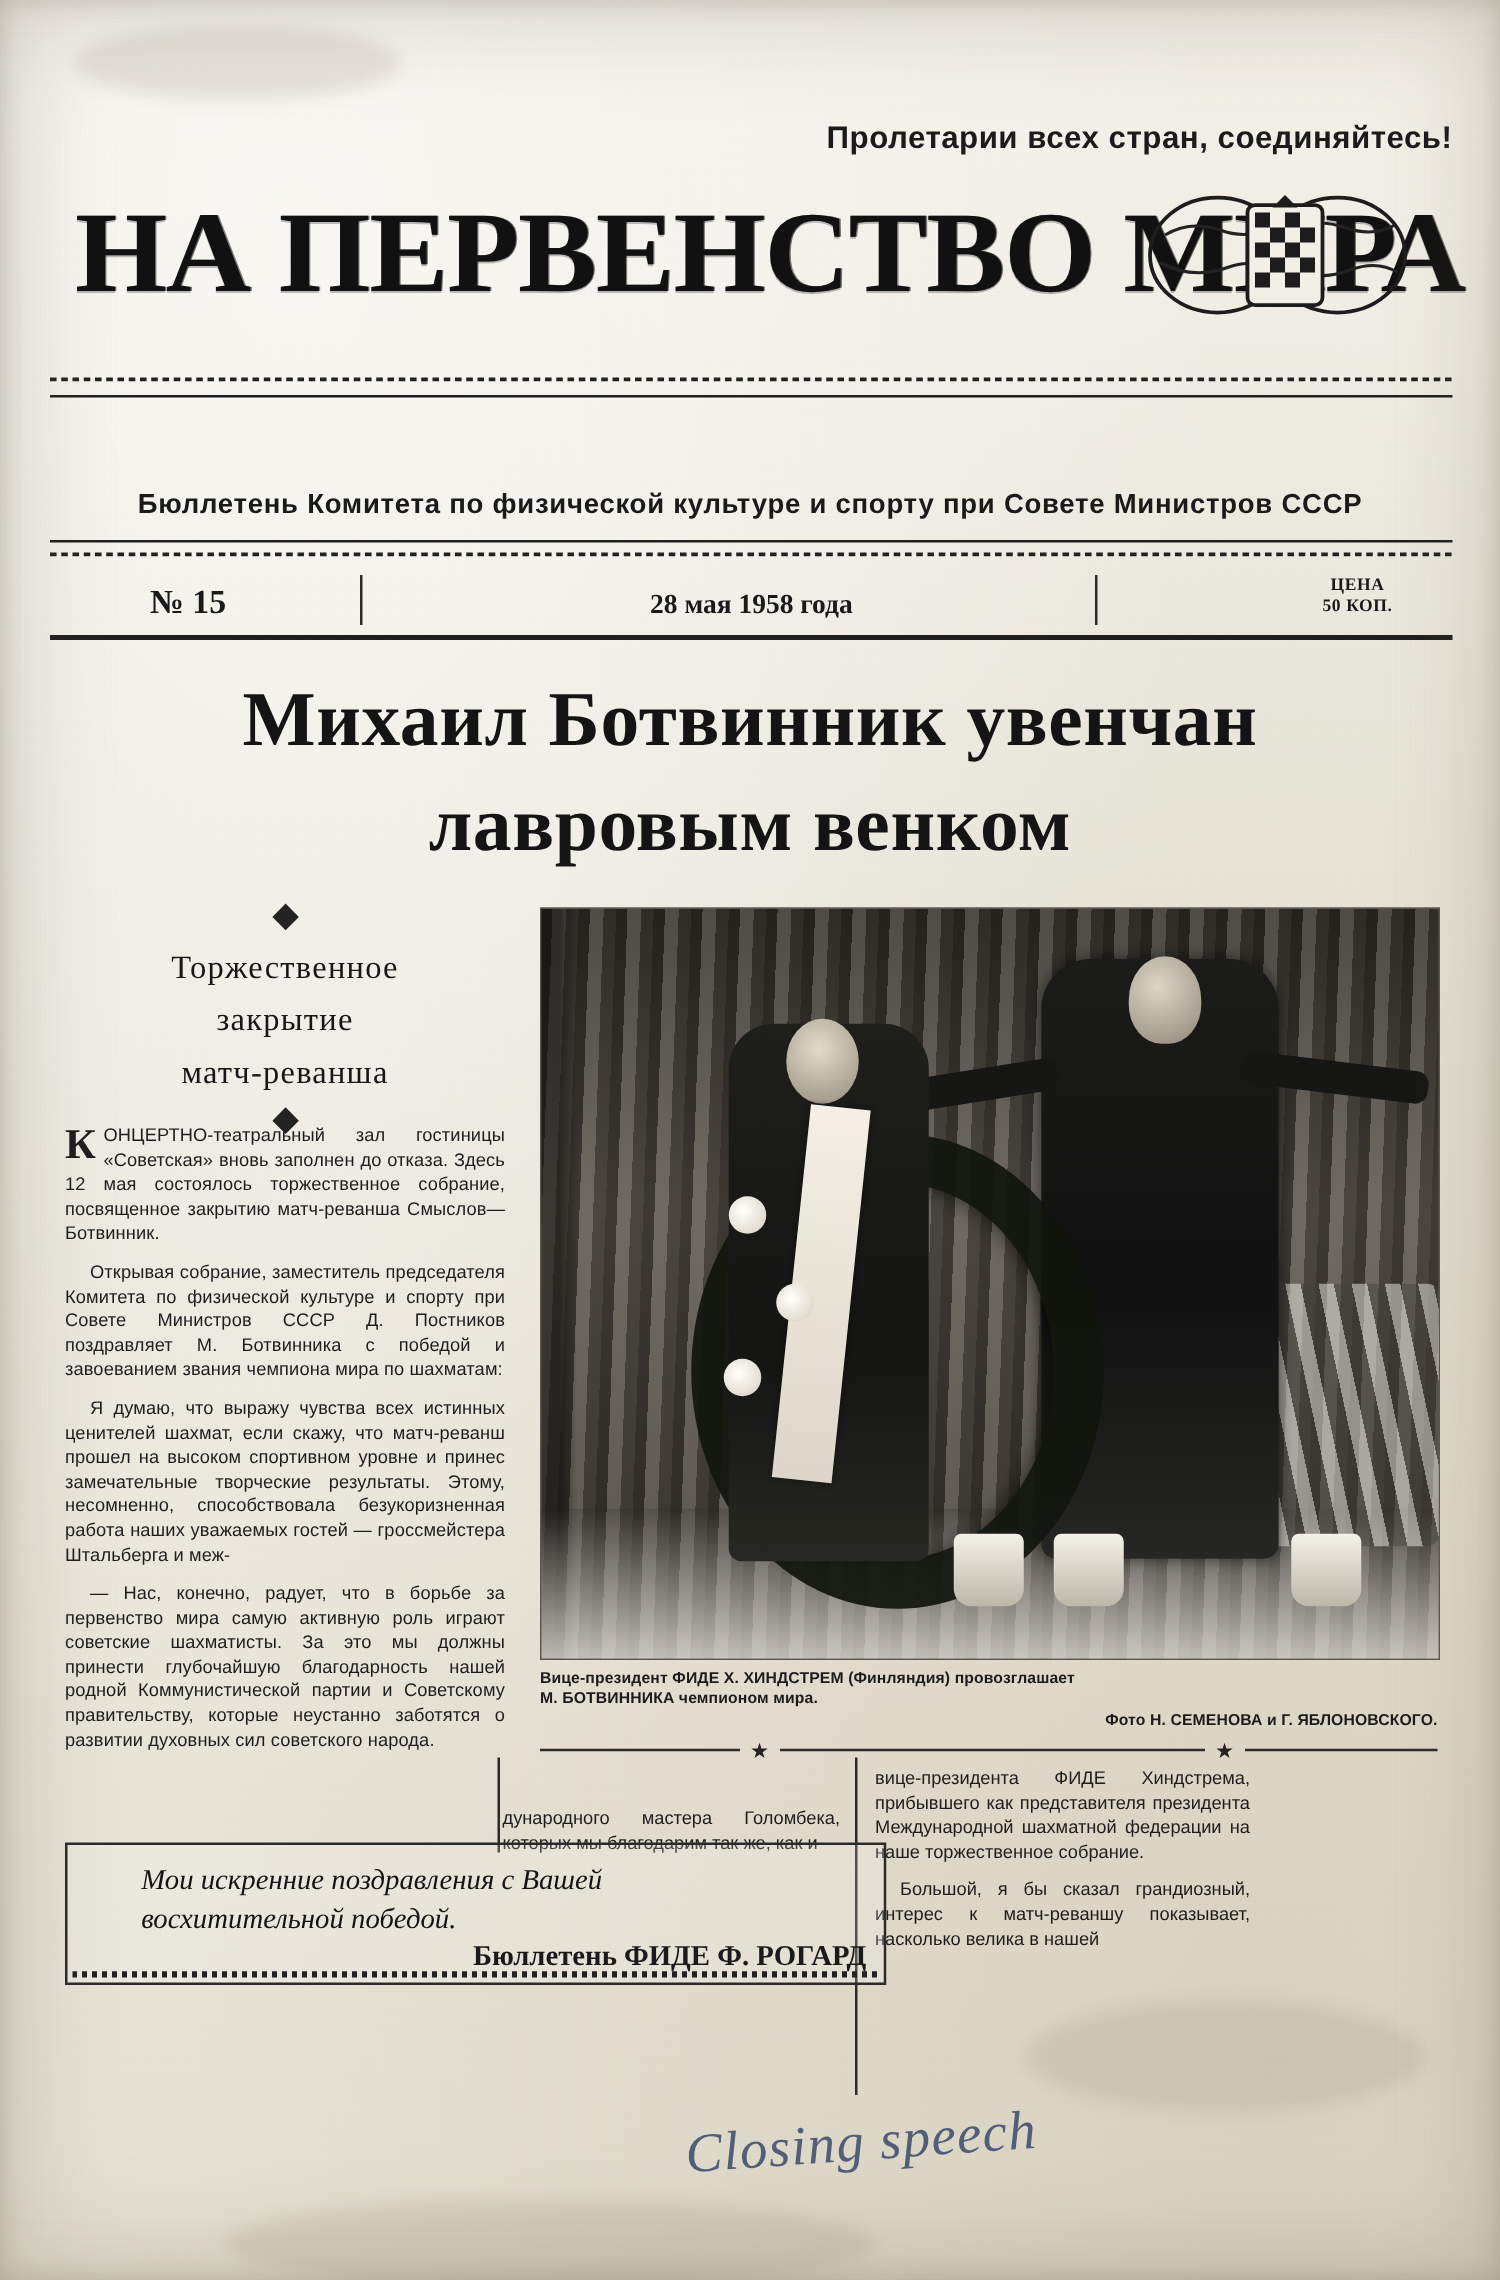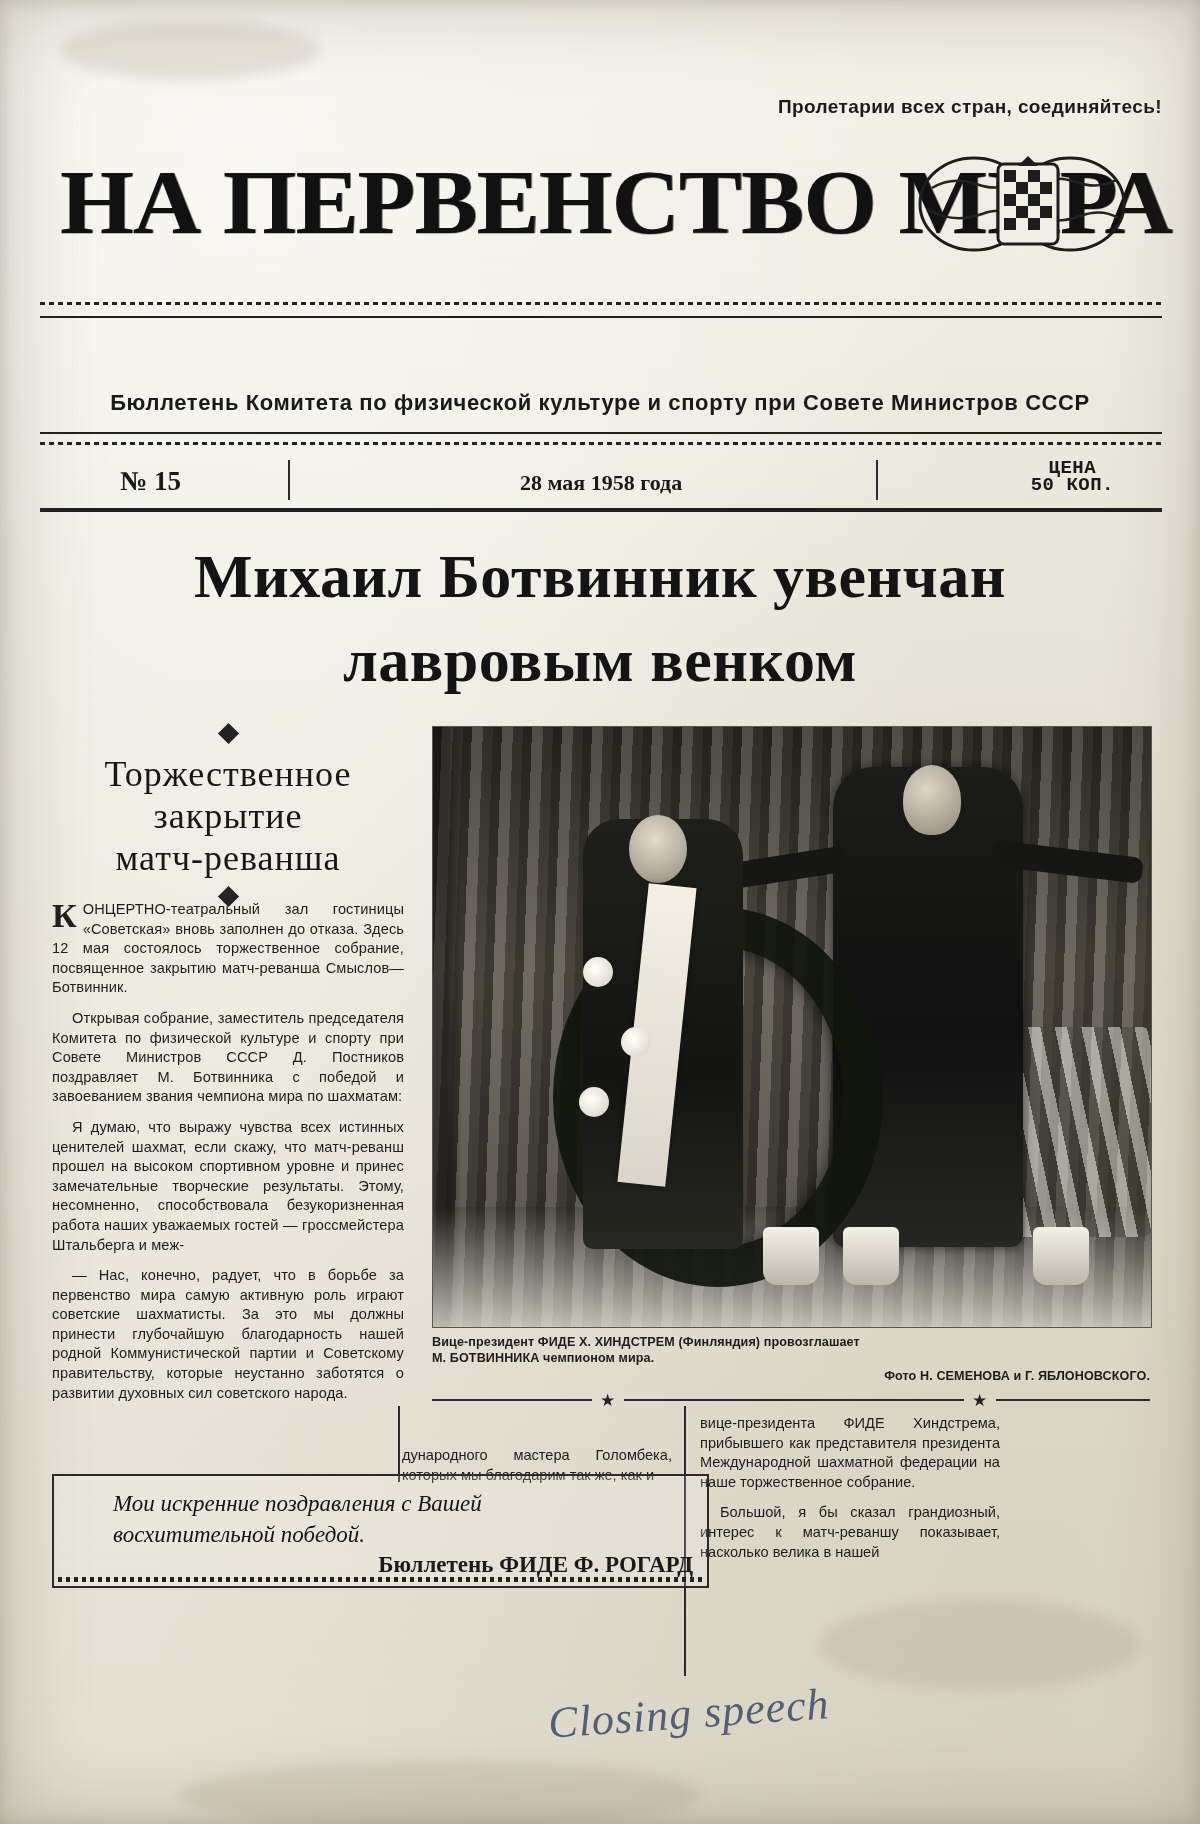--- a/index.html
+++ b/index.html
@@ -43,21 +43,21 @@
     width: 1200px;
     height: 1824px;
   }
 
   
   .slogan {
     position: absolute;
     top: 96px; right: 38px;
     font-family: "Liberation Sans", sans-serif;
     font-weight: bold;
-    font-size: 19px;
+    font-size: 25px;
     letter-spacing: .4px;
     color: #1b1b1b;
   }
   .masthead {
     position: absolute;
     top: 148px; left: 50px;
     width: 1100px;
     height: 125px;
   }
   .masthead-title {
@@ -114,22 +114,22 @@
     font-size: 27px; font-weight: bold;
   }
   .issuebar .date {
     position: absolute; left: 480px; top: 8px;
     font-family: "Liberation Serif", serif;
     font-size: 22px; font-weight: bold;
   }
   .issuebar .price {
     position: absolute; right: 48px; top: -2px;
     text-align: center;
-    font-family: Liberation Mono, monospace;
-    font-size: 19px; font-weight: bold; line-height: 17px;
+    font-family: Liberation Serif, serif;
+    font-size: 14px; font-weight: bold; line-height: 17px;
     letter-spacing: .5px;
   }
   .issuebar .divider {
     position: absolute; top: -2px; width: 2px; height: 40px; background: #2a2a2a;
   }
 
   
   .headline {
     position: absolute;
     top: 534px; left: 0; width: 1200px;
@@ -149,21 +149,21 @@
     text-align: center;
   }
   .diamond {
     width: 15px; height: 15px;
     background: #232323;
     transform: rotate(45deg);
     margin: 0 auto;
   }
   .lede-title {
     font-family: "Liberation Serif", serif;
-    font-size: 36px;
+    font-size: 26px;
     line-height: 42px;
     letter-spacing: 1px;
     color: #171717;
     margin: 12px 0 10px;
   }
   .col-left {
     position: absolute;
     top: 900px; left: 52px; width: 352px;
     font-family: "Liberation Sans", sans-serif;
     font-size: 14.6px;

